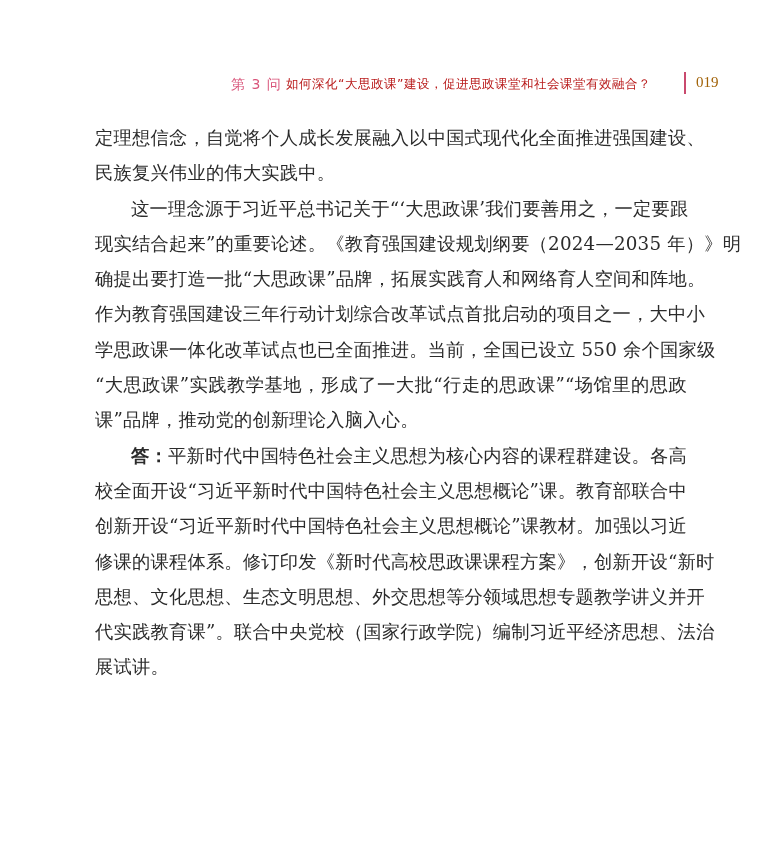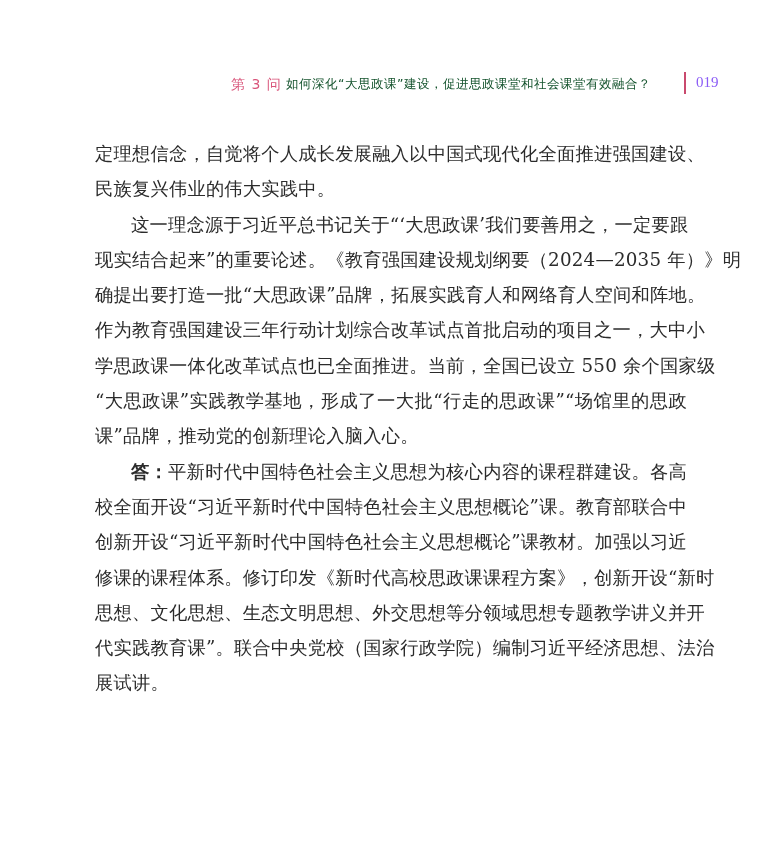--- a/index.html
+++ b/index.html
@@ -31,43 +31,43 @@
       color: #d9547a;
       letter-spacing: 1px;
       text-align: right;
     }
     .header-title {
       position: absolute;
       left: 286px;
       top: 4px;
       font-family: "DejaVu Sans", "Liberation Sans", sans-serif;
       font-size: 12.5px;
-      color: #14532d;
+      color: #b91c1c;
       letter-spacing: 0.5px;
       white-space: nowrap;
     }
     .header-divider {
       position: absolute;
       left: 684px;
       top: 0px;
       width: 1.5px;
       height: 22px;
       background: #c94a6e;
     }
     .header-page {
       position: absolute;
       left: 696px;
       top: 2px;
       font-family: "Liberation Serif", "DejaVu Serif", serif;
       font-size: 15px;
-      color: #8b5cf6;
+      color: #a16207;
     }
     .body-text {
       position: absolute;
-      top: 136px;
+      top: 120px;
       left: 95px;
       width: 592px;
     }
     .line {
       font-size: 18.3px;
       line-height: 35.3px;
       height: 35.3px;
       white-space: nowrap;
       letter-spacing: 0.2px;
       text-align: justify;

